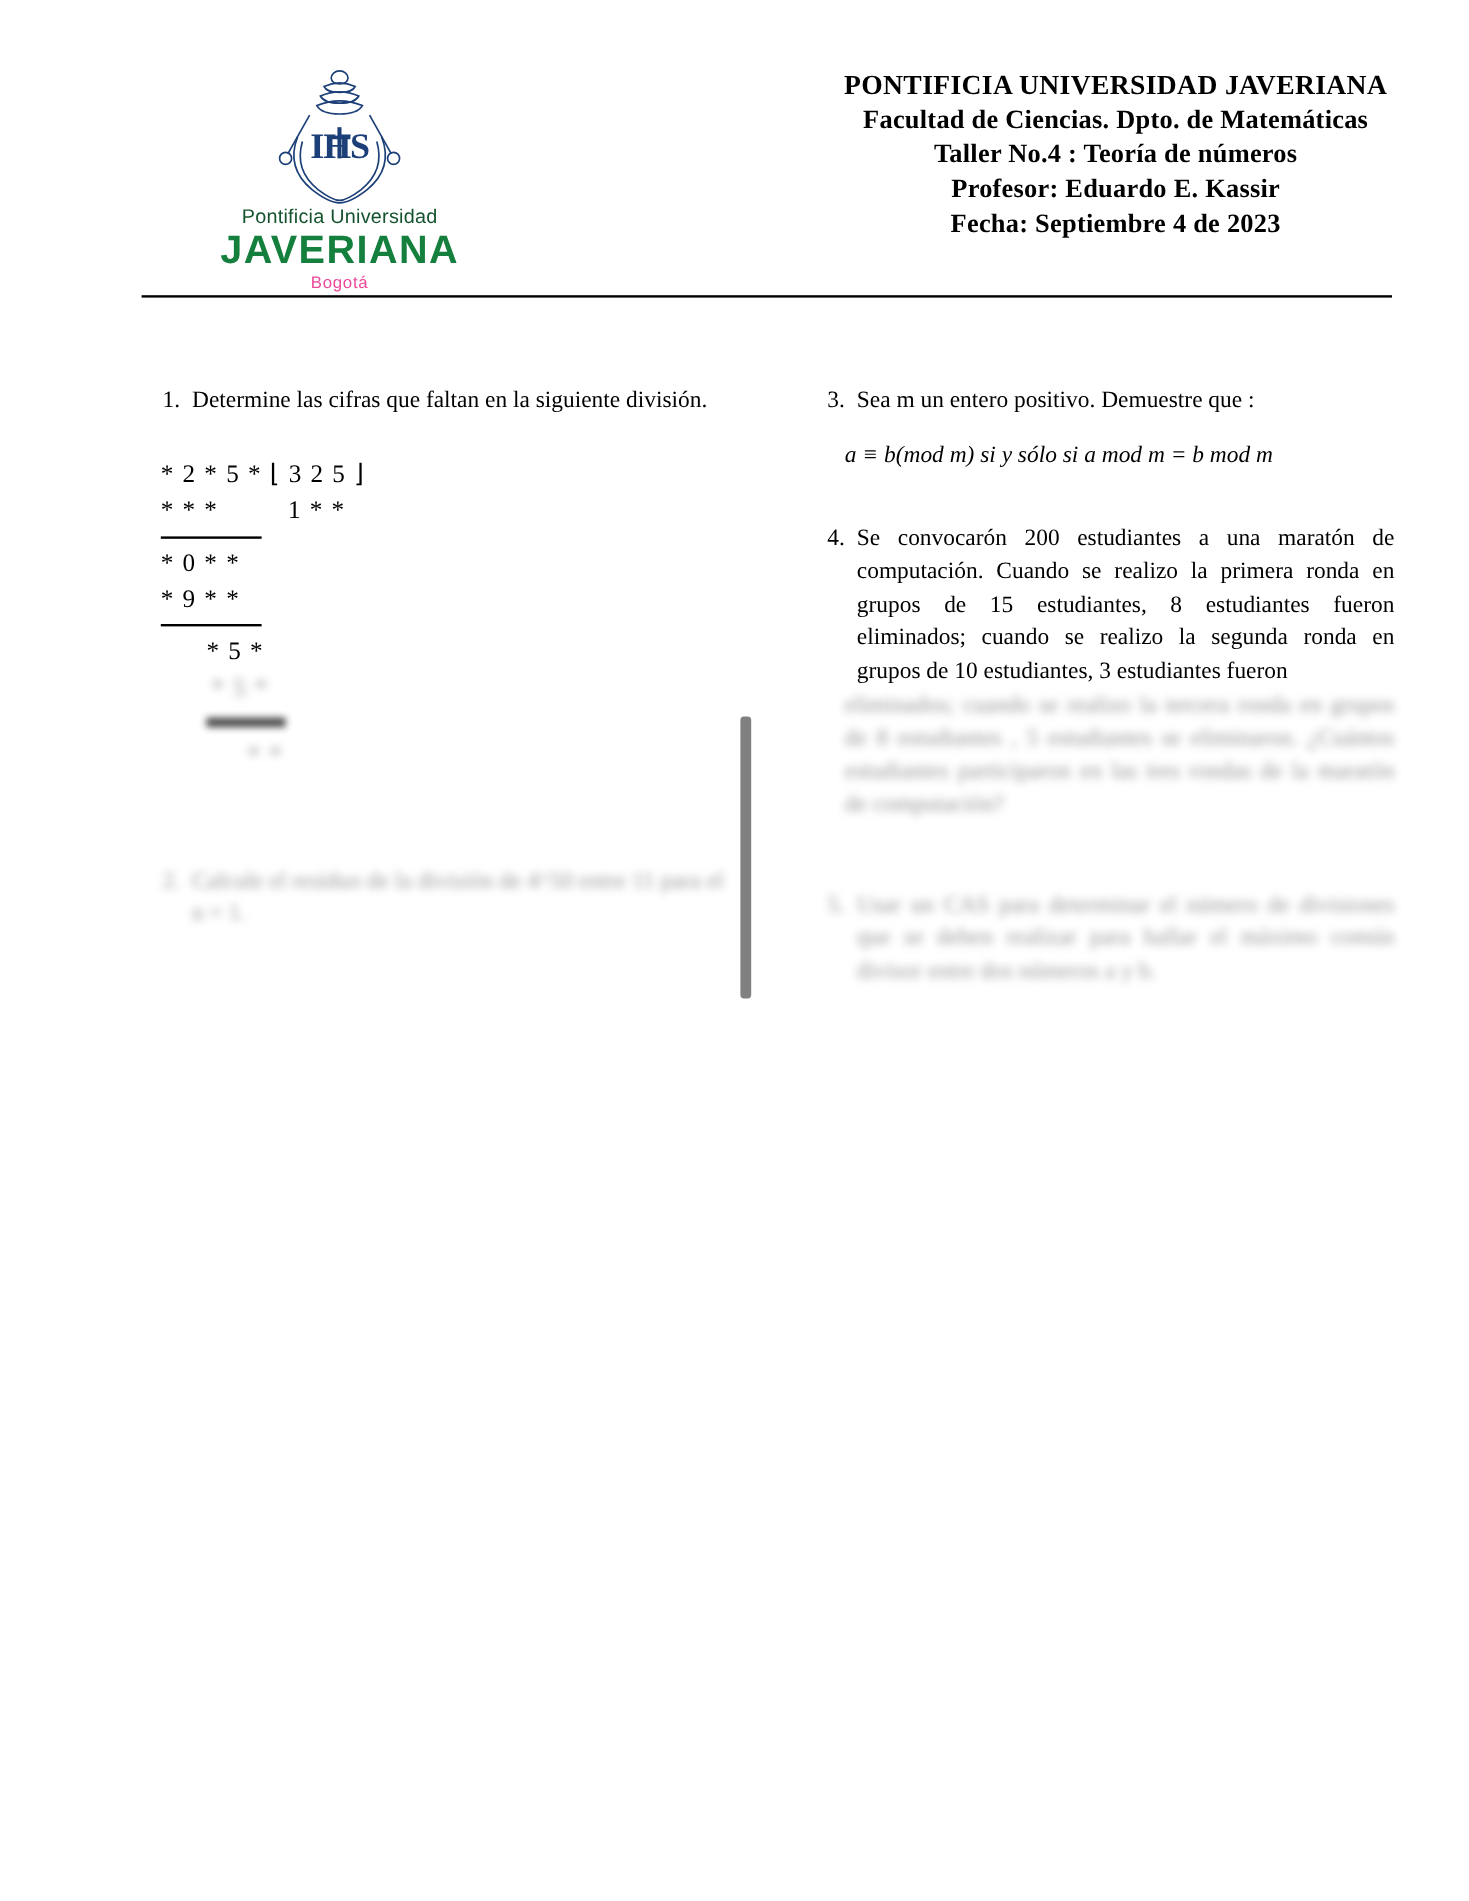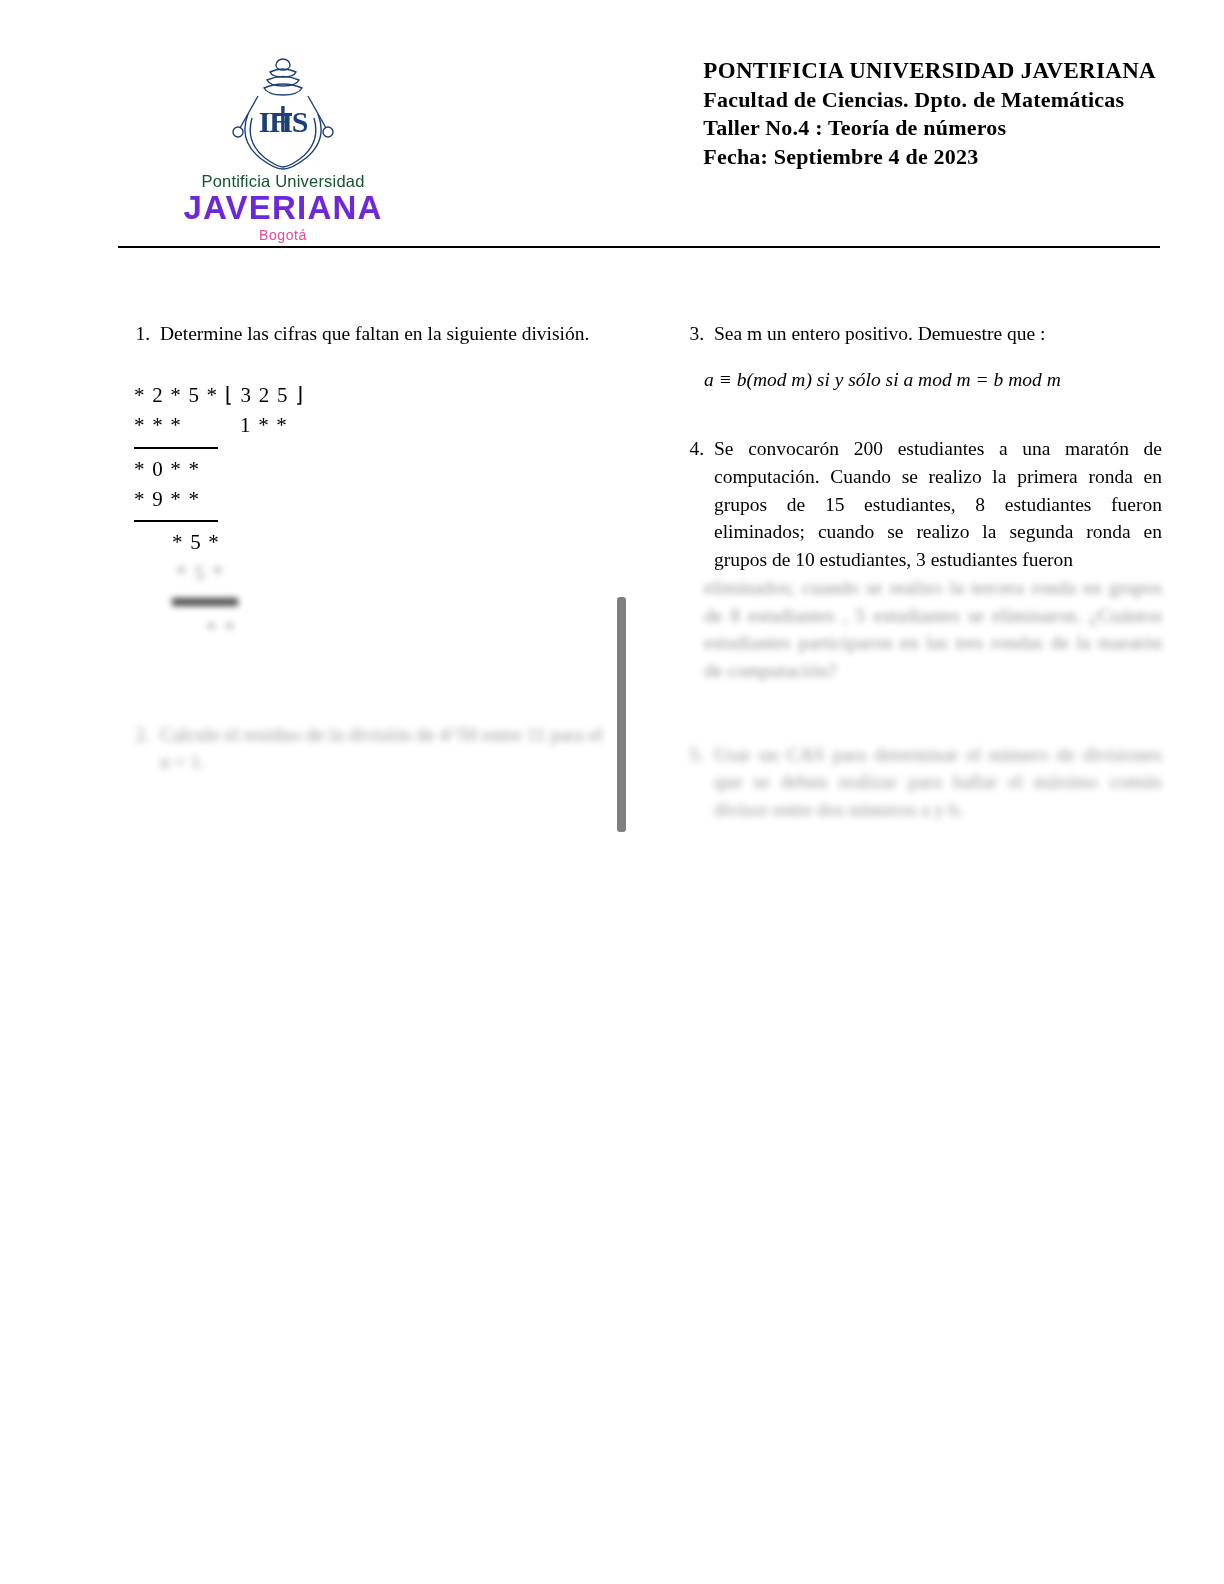--- a/index.html
+++ b/index.html
@@ -54,34 +54,34 @@
     font-family: "Liberation Sans", sans-serif;
     font-size: 16.5px;
     color: #14532d;
     letter-spacing: .2px;
     margin-top: 2px;
   }
   .logo-main {
     font-family: "Liberation Sans", sans-serif;
     font-size: 33px;
     font-weight: bold;
-    color: #6d28d9;
+    color: #15803d;
     letter-spacing: 1.2px;
     line-height: 1.05;
   }
   .logo-sub2 {
     font-family: "Liberation Sans", sans-serif;
     font-size: 14px;
     color: #ec4899;
     letter-spacing: .6px;
     margin-top: 1px;
   }
 
   .title-block {
-    text-align: left;
+    text-align: center;
     padding-top: 12px;
     padding-right: 4px;
     line-height: 1.30;
   }
   .title-block .l {
     font-weight: bold;
     font-size: 22px;
     letter-spacing: .2px;
     white-space: nowrap;
   }
@@ -222,20 +222,21 @@
       </div>
       <div class="logo-sub1">Pontificia Universidad</div>
       <div class="logo-main">JAVERIANA</div>
       <div class="logo-sub2">Bogotá</div>
     </div>
 
     <div class="title-block">
       <div class="l first">PONTIFICIA UNIVERSIDAD JAVERIANA</div>
       <div class="l">Facultad de Ciencias. Dpto. de Matemáticas</div>
       <div class="l">Taller No.4 : Teoría de números</div>
+      <div class="l">Profesor: Eduardo E. Kassir</div>
       <div class="l">Fecha: Septiembre 4 de 2023</div>
     </div>
   </div>
 
   <div class="rule"></div>
 
   <div class="col col-left">
 
     <div class="item">
       <div class="num">1.</div>

